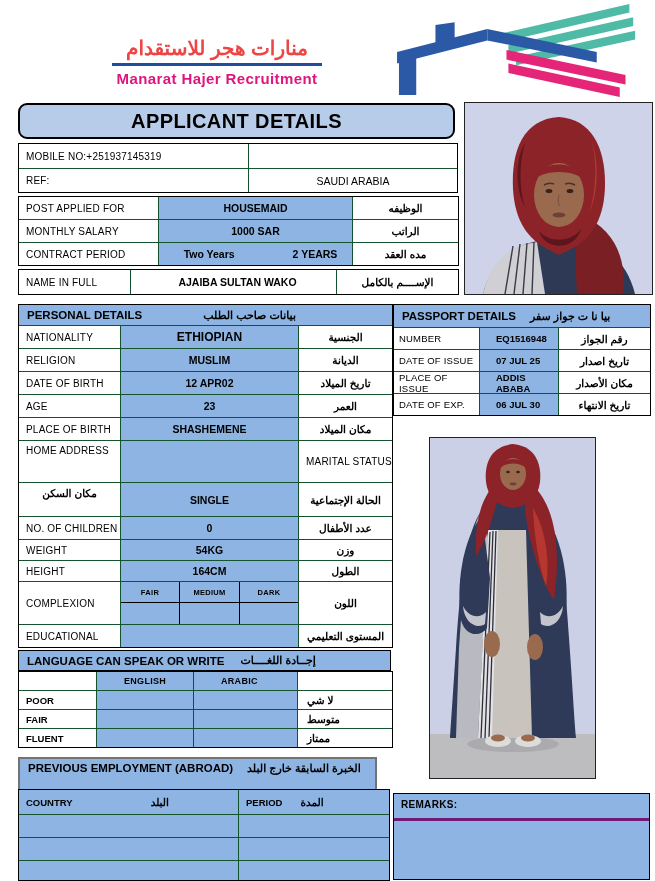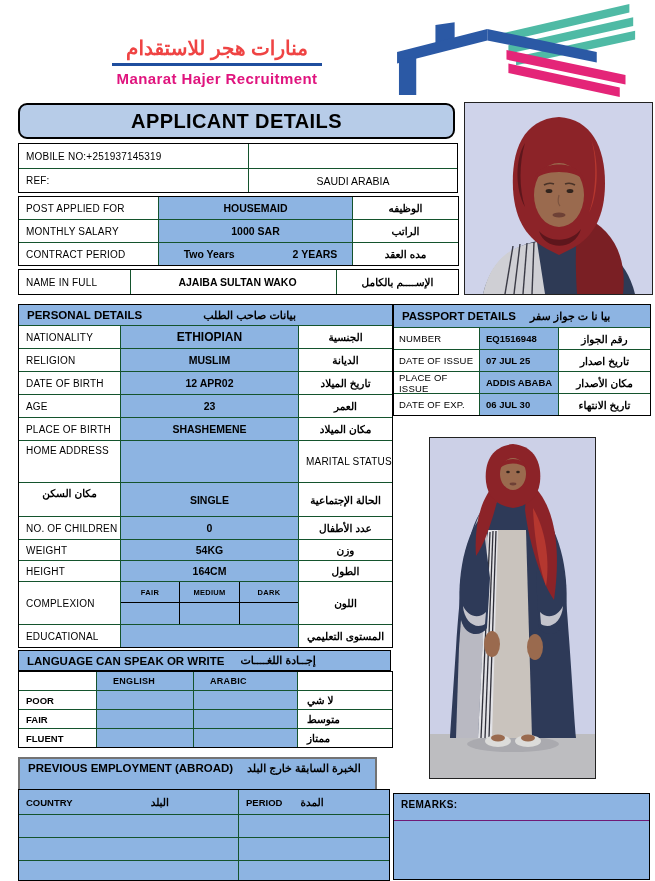--- a/index.html
+++ b/index.html
@@ -48,42 +48,42 @@
   .personal .hdr .arr{margin-right:96px;}
 
   .cplx{display:grid;grid-template-columns:58px 59px 58px;grid-template-rows:20px 21px;
         background:#000;gap:1px;width:177px;height:42px;}
   .cplx-cell{background:#8db4e2;display:flex;align-items:center;justify-content:center;
              font-size:7.5px;font-weight:bold;letter-spacing:.3px;}
 
   .passport{left:393px;top:304px;grid-template-columns:85px 78px 91px;
             grid-template-rows:22px 21px 21px 21px 21px;}
   .passport .cell.lbl{font-size:9.5px;padding-left:5px;}
-  .passport .cell.val{justify-content:flex-start;padding-left:6px;font-size:9.5px;}
+  .passport .cell.val{justify-content:flex-start;padding-left:16px;font-size:9.5px;}
 
   .lang-hdr{position:absolute;left:18px;top:650px;width:371px;height:19px;border:1px solid #000;gap:16px;}
   .language{left:18px;top:671px;grid-template-columns:77px 96px 103px 94px;
             grid-template-rows:18px 18px 18px 18px;}
-  .language .colhdr{font-weight:bold;font-size:9px;padding-left:16px;letter-spacing:.3px;}
+  .language .colhdr{font-weight:bold;font-size:9px;padding-left:27px;letter-spacing:.3px;}
   .language .rowlbl{font-weight:bold;font-size:9.5px;padding-left:7px;}
   .language .arleft{justify-content:flex-start;padding-right:0;padding-left:9px;direction:rtl;
                     justify-content:flex-end;font-size:10.5px;font-weight:bold;}
 
   .emp-hdr{position:absolute;left:18px;top:757px;width:355px;height:22px;border:2px solid #737373;
            padding:3px 0 5px 0;align-items:flex-start;gap:14px;}
   .employment{left:18px;top:789px;grid-template-columns:219px 150px;grid-template-rows:24px 22px 22px 19px;}
   .emp-col1{gap:0;text-align:right;}
   .emp-col1 .en{font-weight:bold;font-size:9.5px;padding-left:7px;}
   .emp-col1 .arr{margin-left:78px;font-size:10.5px;}
   .emp-col2 .en{font-weight:bold;font-size:9.5px;padding-left:7px;}
   .emp-col2 .arr{margin-left:18px;font-size:10.5px;}
 
   .remarks{position:absolute;left:393px;top:793px;width:255px;height:85px;background:#8db4e2;
            border:1px solid #000;}
-  .remarks-label{height:27px;border-bottom:1px solid #701a75;font-size:10px;font-weight:bold;
+  .remarks-label{height:27px;border-bottom:3px solid #701a75;font-size:10px;font-weight:bold;
                  padding:5px 0 0 7px;box-sizing:border-box;letter-spacing:.3px;}
 
   .photo{position:absolute;border:1px solid #222;overflow:hidden;background:#ccd0e7;}
   .photo-head{left:464px;top:102px;width:187px;height:191px;}
   .photo-body{left:429px;top:437px;width:165px;height:340px;}
 </style>
 </head>
 <body>
 
 <div class="page">

